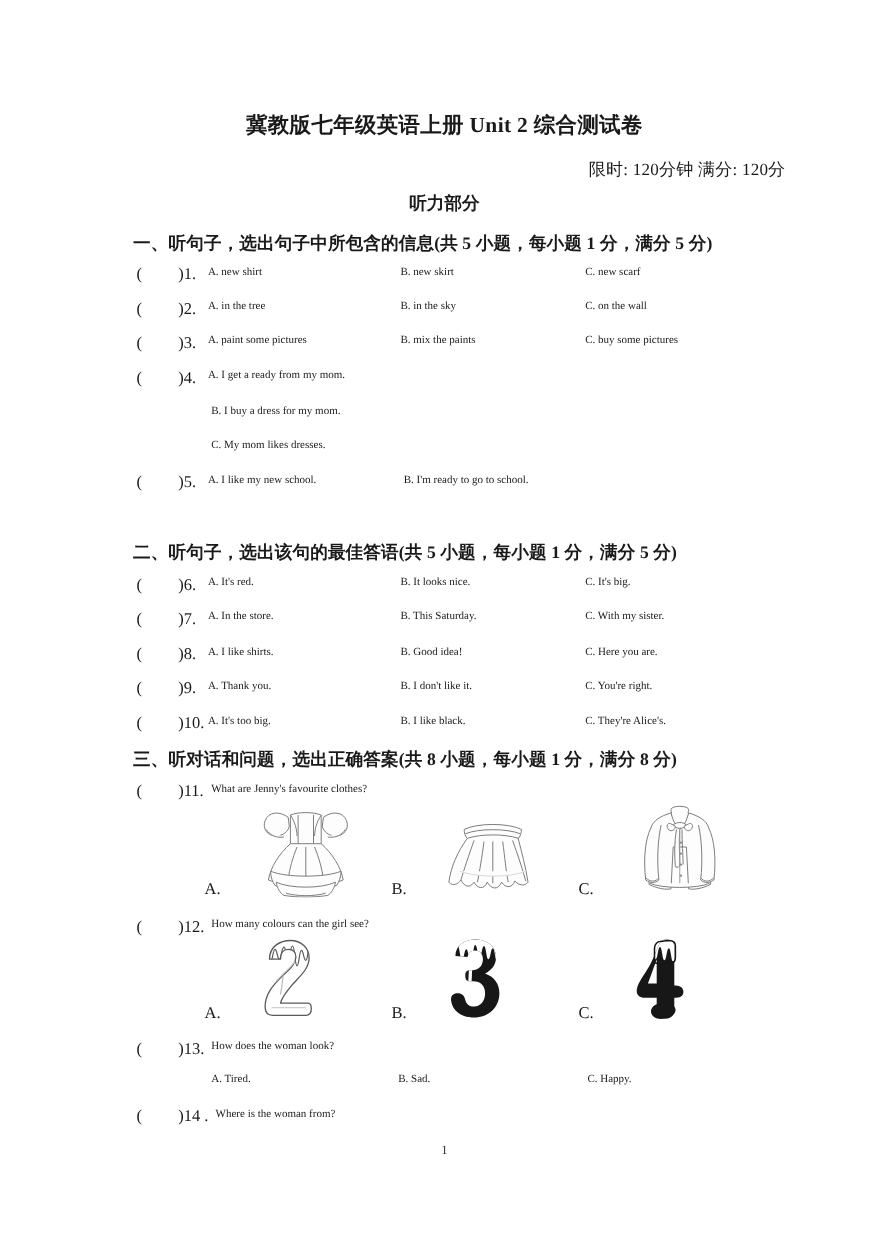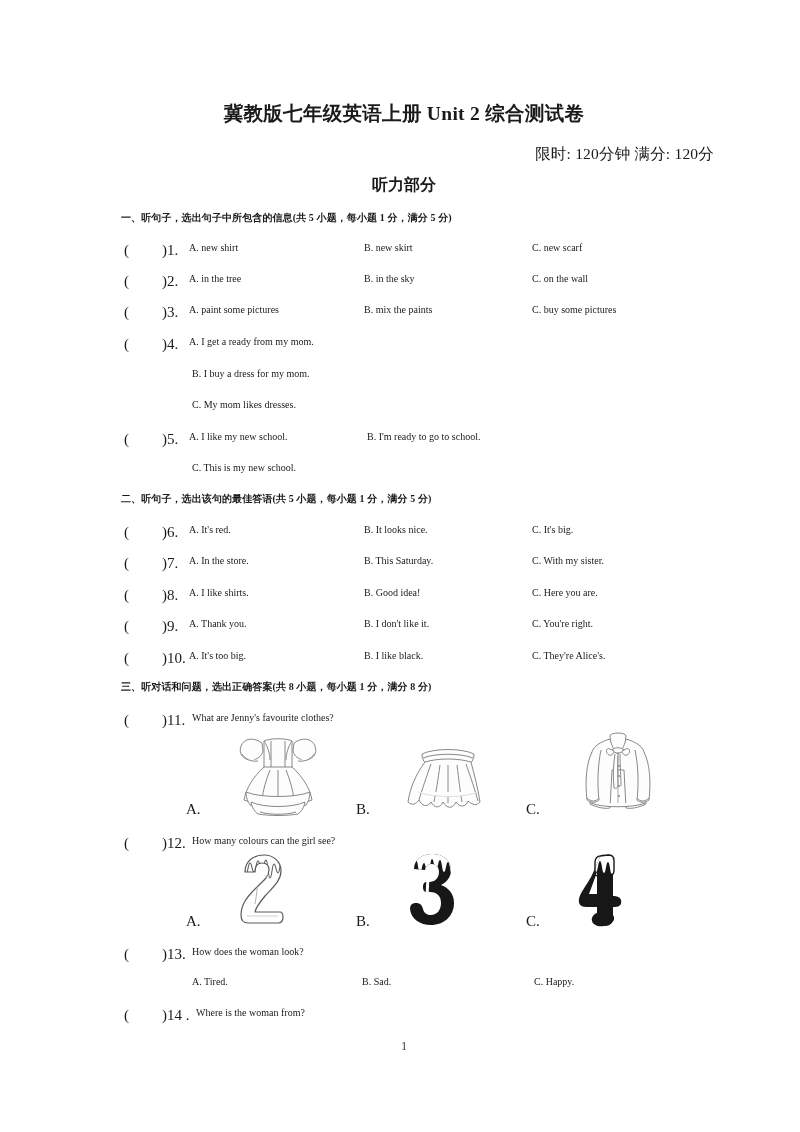--- a/index.html
+++ b/index.html
@@ -44,21 +44,21 @@
     width: 800px;
     text-align: center;
     font-size: 16px;
     font-weight: bold;
   }
 
   
   .section-head {
     position: absolute;
     left: 117px;
-    font-size: 10px;
+    font-size: 16px;
     font-weight: bold;
     white-space: nowrap;
     letter-spacing: 0.1px;
   }
   .q-row {
     position: absolute;
     left: 120px;
     width: 660px;
     height: 22px;
     font-size: 15px;
@@ -178,23 +178,20 @@
   </div>
   <div class="sub-row" style="top:399px;">
     <span class="opt sub-a">C. My mom likes dresses.</span>
   </div>
 
   <div class="q-row" style="top:431px;">
     <span class="paren">(</span>
     <span class="qnum">)5.</span>
     <span class="opt col-a">A. I like my new school.</span>
     <span class="opt" style="left:243px;">B. I'm ready to go to school.</span>
-  </div>
-  <div class="sub-row" style="top:462px;">
-    <span class="opt sub-a">C. This is my new school.</span>
   </div>
 
   <div class="section-head" style="top:492px;">二、听句子，选出该句的最佳答语(共 5  小题，每小题 1  分，满分 5  分)</div>
 
   <div class="q-row" style="top:524px;">
     <span class="paren">(</span>
     <span class="qnum">)6.</span>
     <span class="opt col-a">A. It's red.</span>
     <span class="opt col-b">B. It looks nice.</span>
     <span class="opt col-c">C. It's big.</span>

